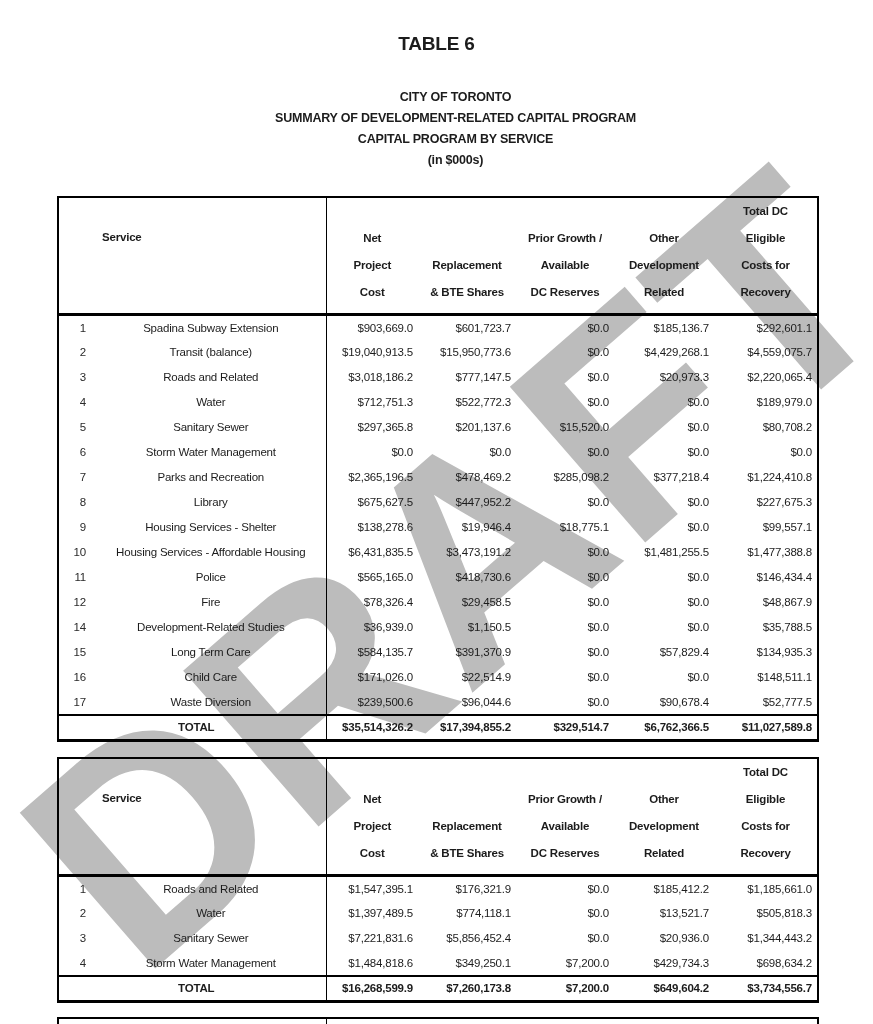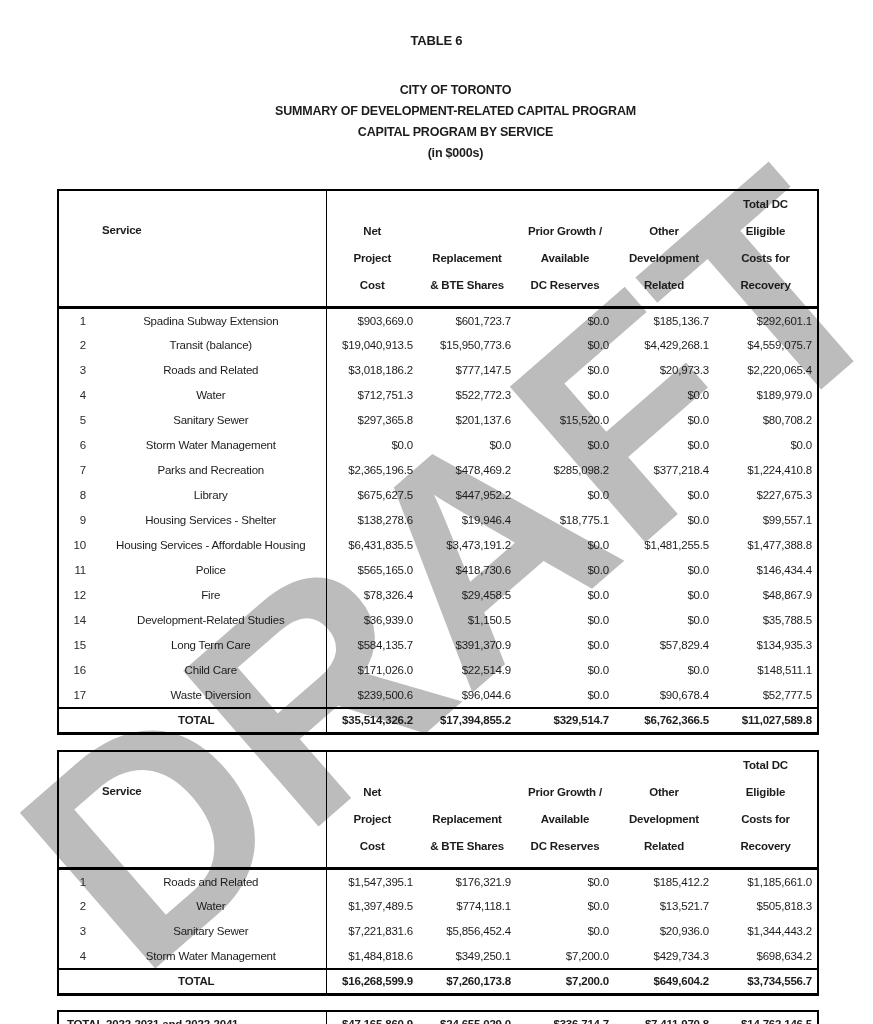--- a/index.html
+++ b/index.html
@@ -24,21 +24,21 @@
     transform:rotate(-41deg);
     z-index:0;
     user-select:none;
   }
   .content { position:relative; z-index:1; }
 
   .table-label {
     padding-top:33px;
     text-align:center;
     font-weight:bold;
-    font-size:13px;
+    font-size:19px;
   }
   .titles {
     margin-top:32px;
     text-align:center;
     font-weight:bold;
     font-size:12.5px;
     line-height:21px;
     margin-left:38px;
   }
 

